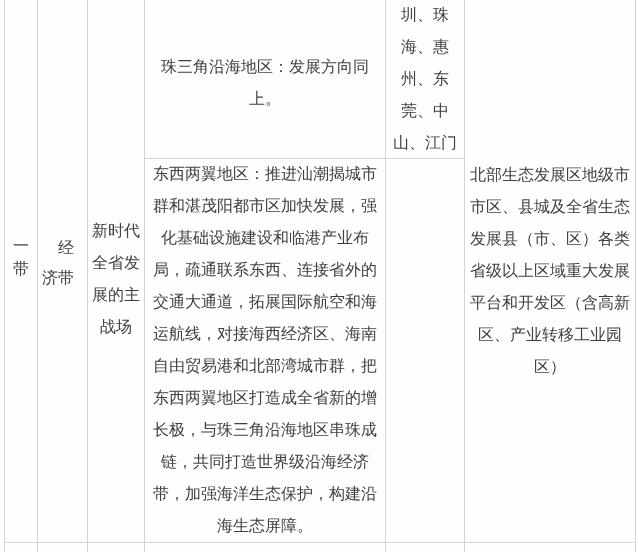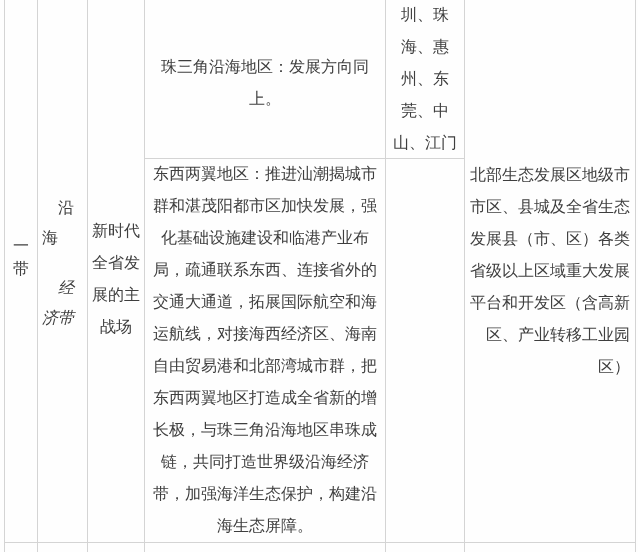--- a/index.html
+++ b/index.html
@@ -35,21 +35,21 @@
   .cell-positioning{left:88px;top:8px;width:56px;height:542px;padding:16px 3px;}
   
   .cell-prd-strategy{left:145px;top:4px;width:240px;height:158px;padding:0 12px;}
   .cell-wings-strategy{left:145px;top:158px;width:240px;height:384px;padding:0 8px;}
   
   .cell-prd-cities{left:386px;top:0;width:78px;height:158px;padding:0 3px;}
   .cell-wings-cities{left:386px;top:158px;width:78px;height:384px;padding:0 3px;}
   .cell-wings-cities p{width:100%;text-align:justify;text-align-last:left;text-indent:24px;}
   .cell-wings-cities p + p{margin-top:20px;}
   
-  .cell-platforms{left:465px;top:0;width:170px;height:542px;padding:0 5px;text-align:right;}
+  .cell-platforms{left:465px;top:0;width:170px;height:542px;padding:0 5px;}
 </style>
 </head>
 <body>
 
 <div class="page">
 
   <div class="vline" style="left:4px"></div>
   <div class="vline" style="left:37px"></div>
   <div class="vline" style="left:87px"></div>
   <div class="vline" style="left:144px"></div>
@@ -57,21 +57,20 @@
   <div class="vline" style="left:464px"></div>
   <div class="vline" style="left:635px"></div>
   <div class="hline" style="left:144px;top:158px;width:321px"></div>
   <div class="hline" style="left:4px;top:542px;width:632px"></div>
 
   <div class="cell cell-belt-group">
     <span class="vtext">一带</span>
   </div>
 
   <div class="cell cell-belt-name">
-    <p>沿海</p>
     <p>经济带</p>
   </div>
 
   <div class="cell cell-positioning">
     <p>新时代全省发展的主战场</p>
   </div>
 
   <div class="cell cell-prd-strategy">
     <p>珠三角沿海地区：发展方向同上。</p>
   </div>

